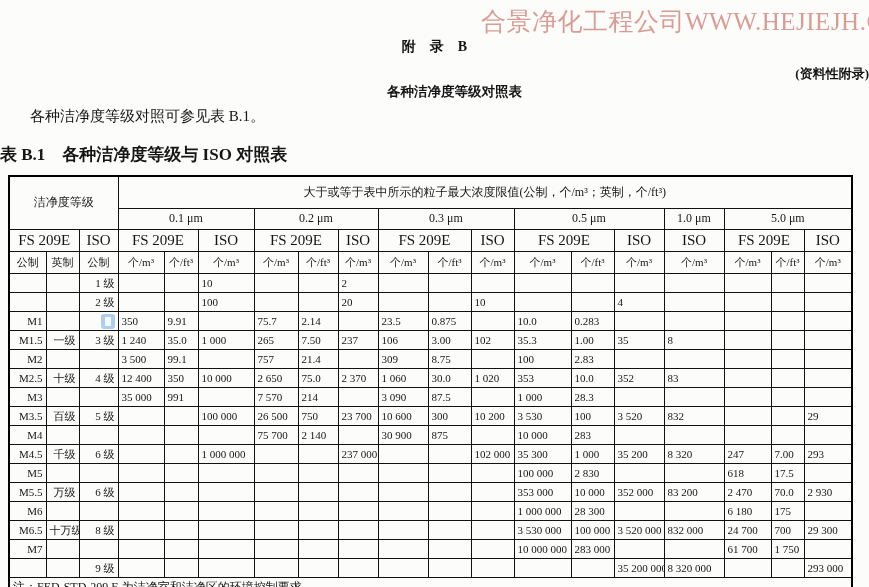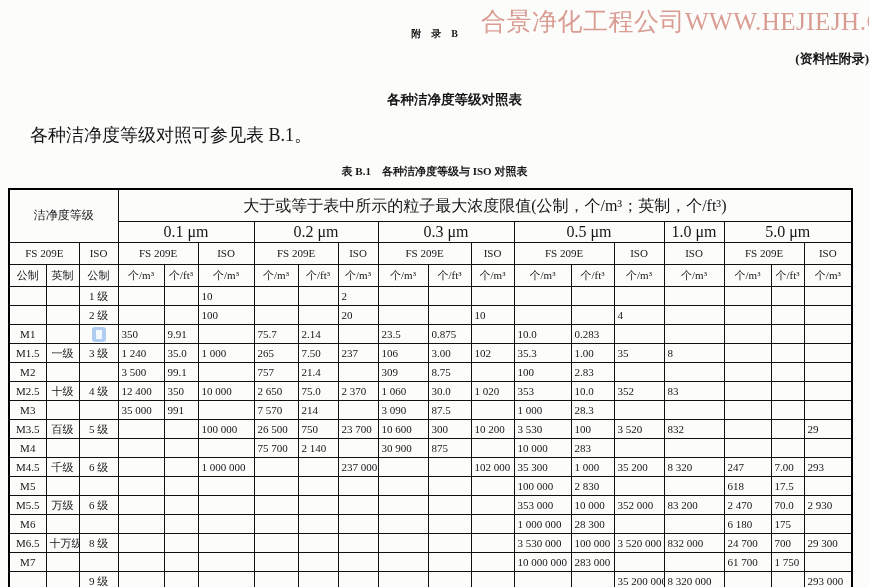--- a/index.html
+++ b/index.html
@@ -6,43 +6,43 @@
   body{
     width:869px;height:587px;position:relative;overflow:hidden;
     background:#fcfcfb;color:#151515;
     font-family:"Liberation Serif","DejaVu Serif",serif;
   }
   .watermark{
     position:absolute;top:5px;left:481px;white-space:nowrap;
     font-size:25px;color:rgba(206,124,112,0.75);letter-spacing:0.5px;
     font-family:"Liberation Serif","DejaVu Serif",serif;
   }
-  .h-appendix{margin-top:27px;text-align:center;font-weight:bold;font-size:10px;}
+  .h-appendix{margin-top:38px;text-align:center;font-weight:bold;font-size:14px;}
   .h-subtitle{margin-top:9px;text-align:right;font-weight:bold;font-size:13px;}
-  .h-title{margin-top:23px;text-align:center;font-weight:bold;font-size:13.5px;padding-left:40px;}
-  .intro{margin-top:14px;margin-left:30px;font-size:18px;}
-  .caption{margin-top:17px;text-align:center;font-weight:bold;font-size:11px;}
+  .h-title{margin-top:0;text-align:center;font-weight:bold;font-size:13.5px;padding-left:40px;}
+  .intro{margin-top:6px;margin-left:30px;font-size:15px;}
+  .caption{margin-top:17px;text-align:left;font-weight:bold;font-size:17px;}
 
   table.b1{
     border-collapse:collapse;table-layout:fixed;width:845px;
     margin:9px 0 0 8px;border:2px solid #000;
     font-size:11px;
   }
   table.b1 th,table.b1 td{
     border:1px solid #111;padding:0 3px;overflow:hidden;white-space:nowrap;
     font-weight:normal;line-height:1.1;
   }
   table.b1 thead th{text-align:center;vertical-align:middle;}
-  .hr1 th{height:31px;font-size:16px;}
-  .hr2 th{height:20px;font-size:16px;}
-  .hr3 th{height:21px;font-size:11px;}
+  .hr1 th{height:31px;font-size:12px;}
+  .hr2 th{height:20px;font-size:12px;}
+  .hr3 th{height:21px;font-size:15px;}
   .hr4 th{height:21px;font-size:11px;}
   th.classcell{font-size:12px;margin-left:8px;}
   tbody td{height:18px;text-align:left;vertical-align:middle;}
-  tbody td.cls{text-align:center;}
+  tbody td.cls{text-align:right;}
   tfoot td{height:20px;text-align:left;padding-left:26px;font-size:12px;}
   .blue-icon{
     display:inline-block;width:14px;height:15px;border-radius:3px;
     background:#aecdf0;vertical-align:middle;position:relative;
   }
   .blue-icon::after{
     content:"";position:absolute;left:4px;top:3px;width:6px;height:9px;
     background:rgba(255,255,255,0.85);
   }
 </style>

